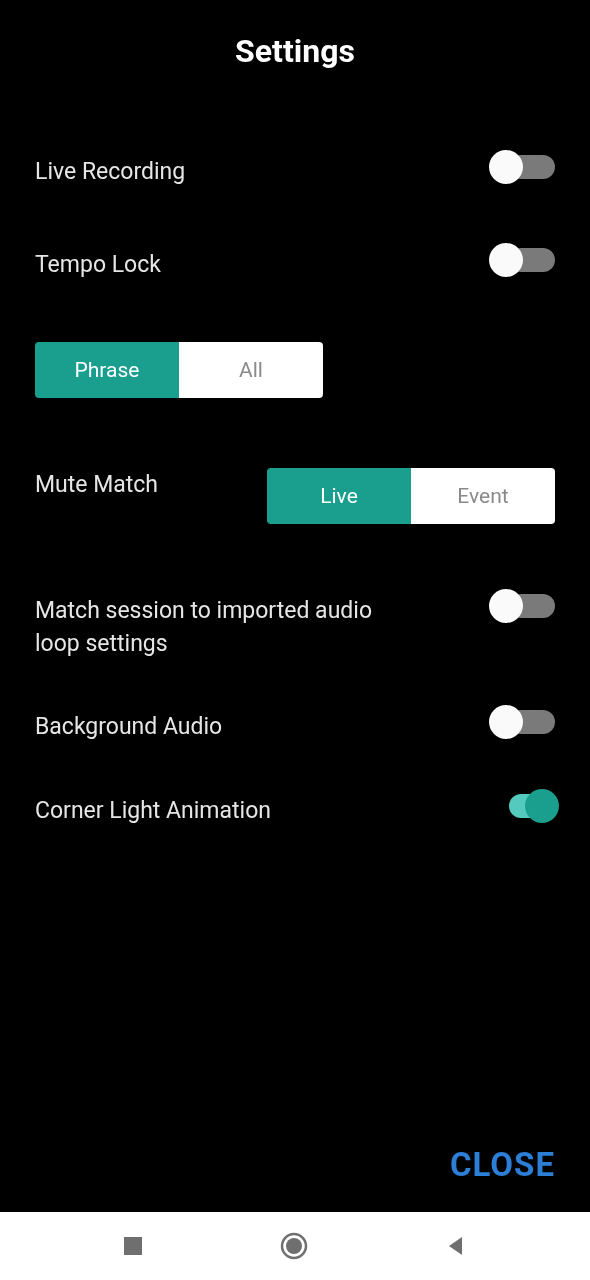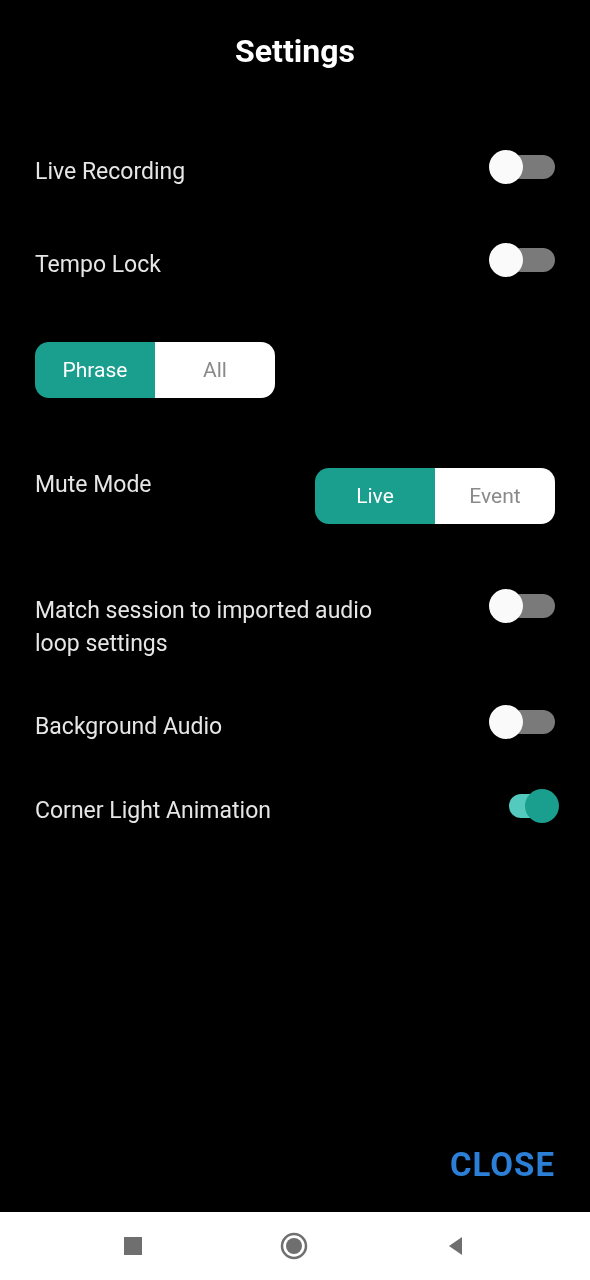--- a/index.html
+++ b/index.html
@@ -76,23 +76,23 @@
     .toggle.on .toggle-track {
       background: #54c9bd;
     }
     .toggle.on .toggle-knob {
       left: auto;
       right: -4px;
       background: #1a9e8e;
     }
     .segmented {
       display: flex;
-      width: 240px;
+      width: 288px;
       height: 56px;
-      border-radius: 14px;
+      border-radius: 4px;
       overflow: hidden;
     }
     .seg-btn {
       flex: 1;
       display: flex;
       align-items: center;
       justify-content: center;
       font-size: 21px;
       cursor: pointer;
       border: none;
@@ -160,21 +160,21 @@
 
 
   <div class="row row-seg">
     <div class="segmented">
       <button class="seg-btn active">Phrase</button>
       <button class="seg-btn inactive">All</button>
     </div>
   </div>
 
   <div class="row row-seg">
-    <div class="label">Mute Mode</div>
+    <div class="label">Mute Match</div>
     <div class="segmented">
       <button class="seg-btn active">Live</button>
       <button class="seg-btn inactive">Event</button>
     </div>
   </div>
 
   <div class="row row-tight">
     <div class="label">Match session to imported audio loop settings</div>
     <div class="toggle">
       <div class="toggle-track"></div>

